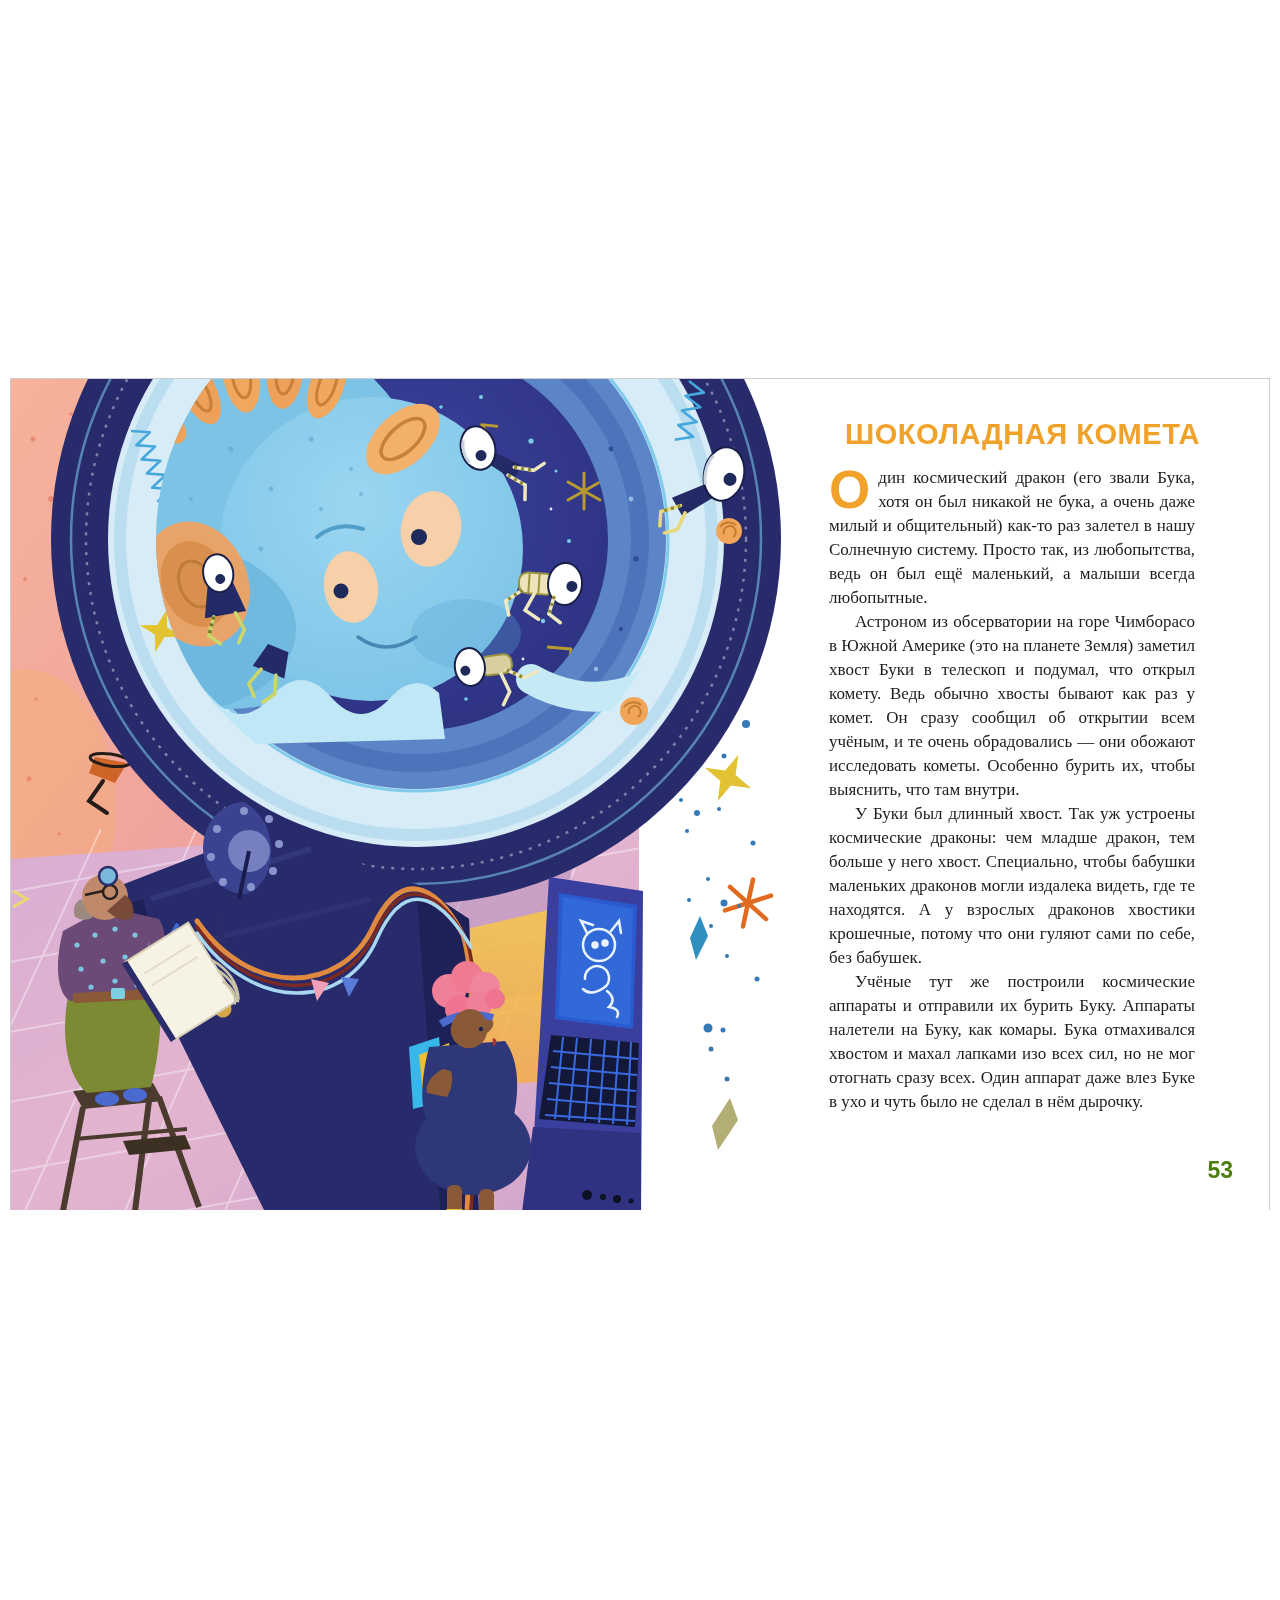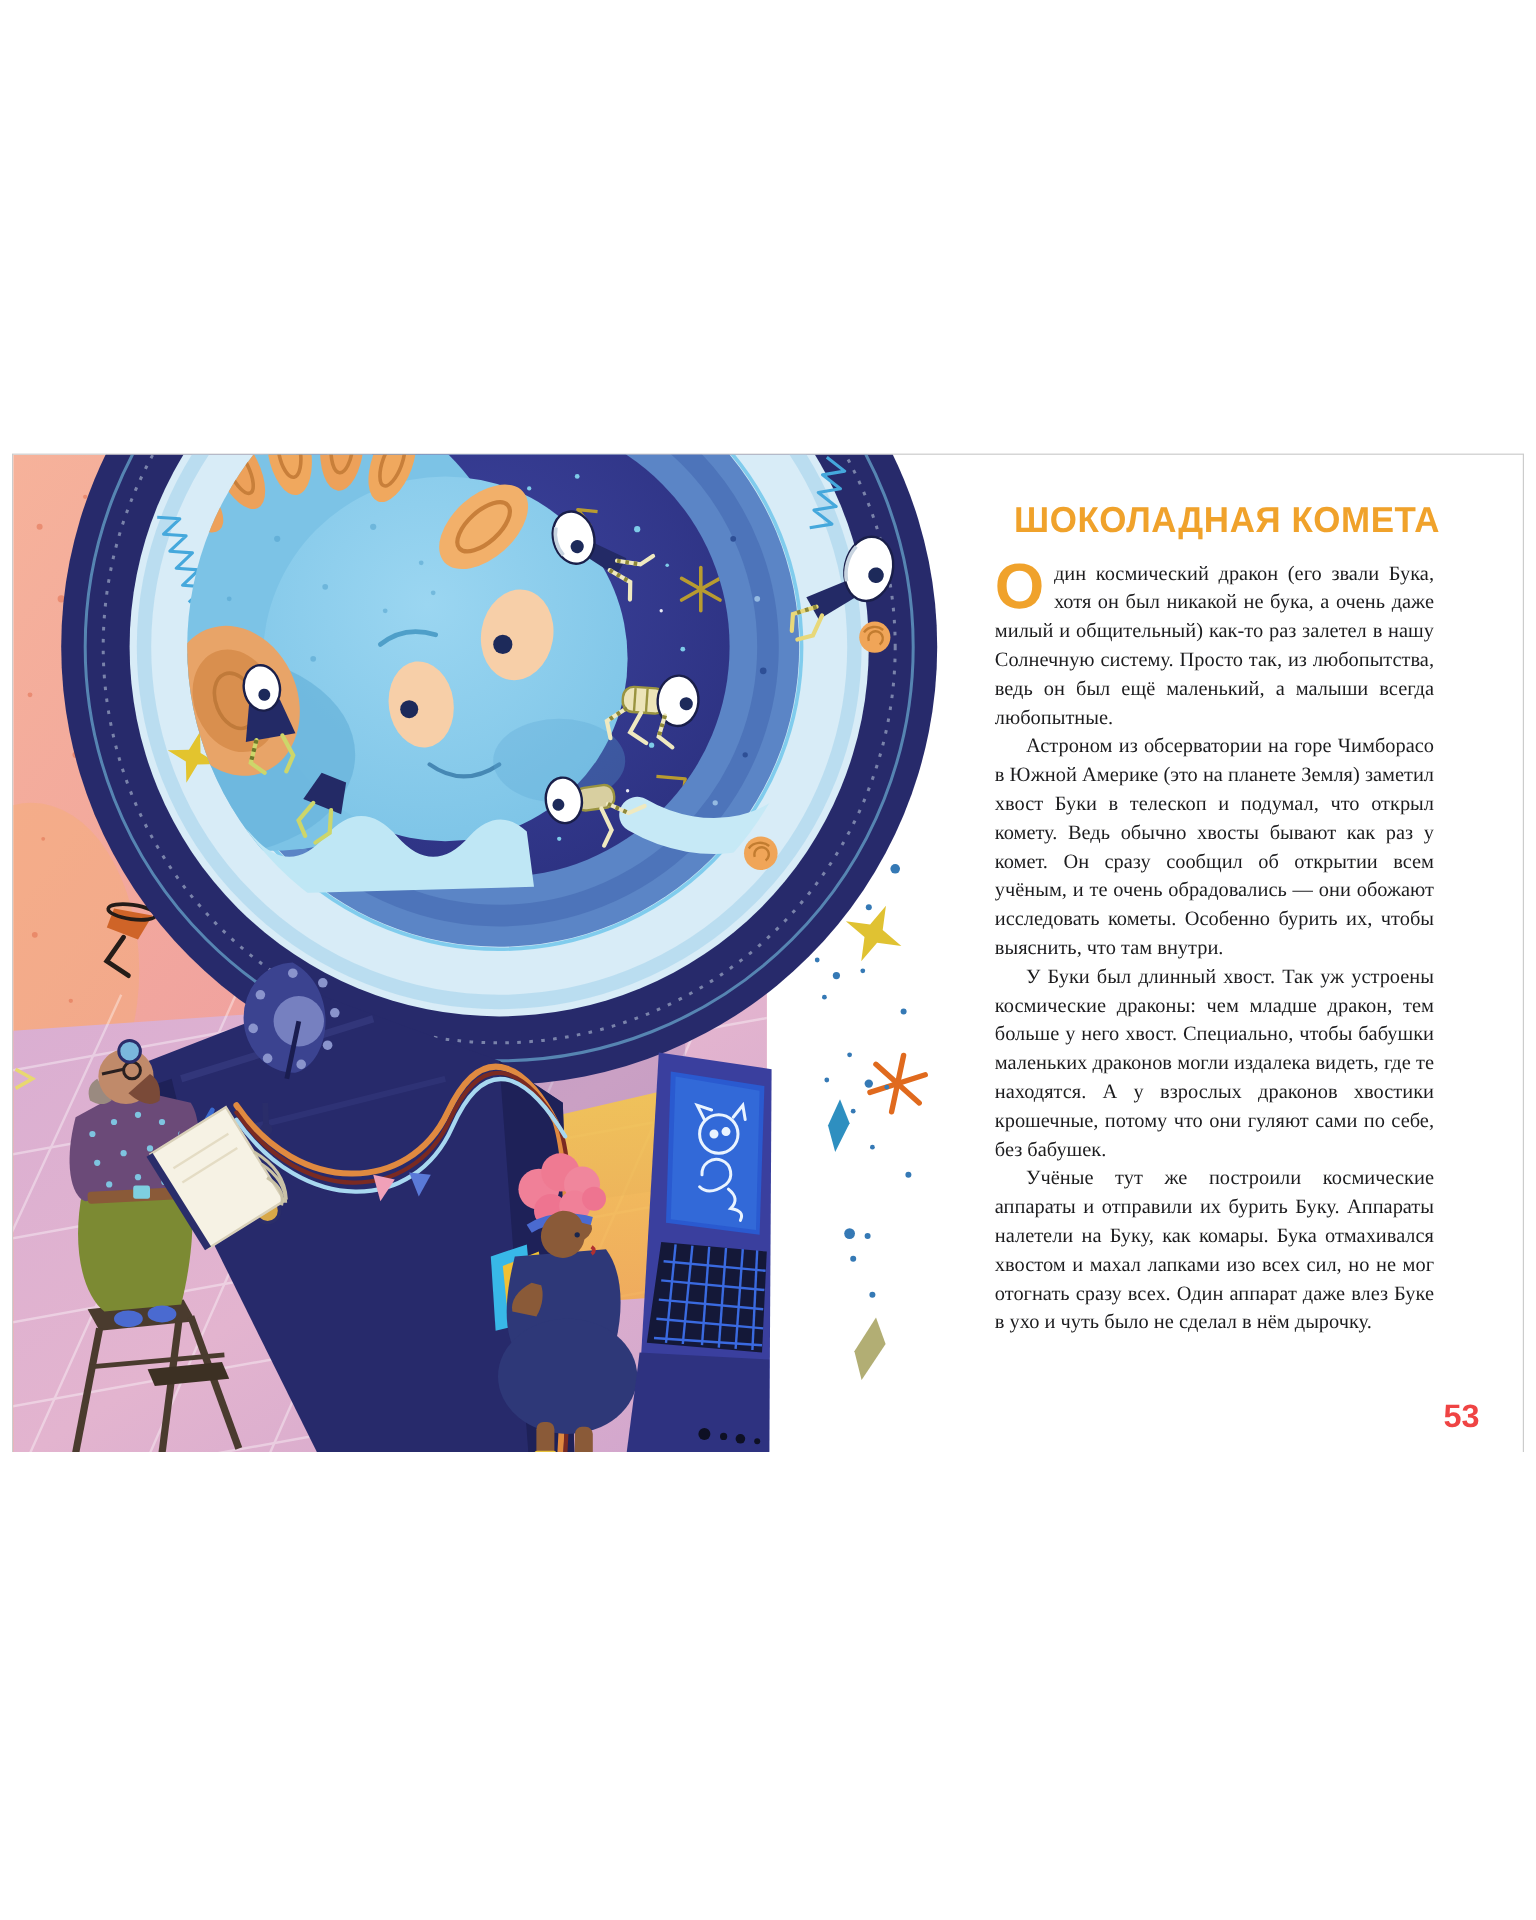--- a/index.html
+++ b/index.html
@@ -10,22 +10,22 @@
   .spread svg{position:absolute;left:0;top:0;}
   .text-col{position:absolute;left:818px;top:38px;width:366px;}
   .story-title{margin:0 0 15px 16px;font-family:"Liberation Sans",sans-serif;font-weight:bold;
                font-size:30px;letter-spacing:.5px;color:#F0A22B;white-space:nowrap;
                transform:scaleX(.97);transform-origin:left;}
   .story p{margin:0;font-family:"Liberation Serif","DejaVu Serif",serif;font-size:17px;
            line-height:24px;color:#1c1c1e;text-align:justify;}
   .story p.ind{text-indent:26px;}
   .dropcap{float:left;font-family:"Liberation Sans",sans-serif;font-weight:bold;font-size:53px;
            line-height:44px;color:#F0A22B;padding:2px 8px 0 0;}
-  .page-num{position:absolute;right:36px;bottom:24px;font-family:"Liberation Sans",sans-serif;
-            font-weight:bold;font-size:27px;color:#ef4444;}
+  .page-num{position:absolute;right:36px;bottom:36px;font-family:"Liberation Sans",sans-serif;
+            font-weight:bold;font-size:23px;color:#4d7c0f;}
 </style>
 </head>
 <body>
 
 <div class="canvas">
   <div class="spread">
 
     <svg width="1258" height="841" viewBox="0 0 1258 841" aria-hidden="true">
       <defs>
         <linearGradient id="bgPink" x1="0" y1="0" x2="1" y2="1">

